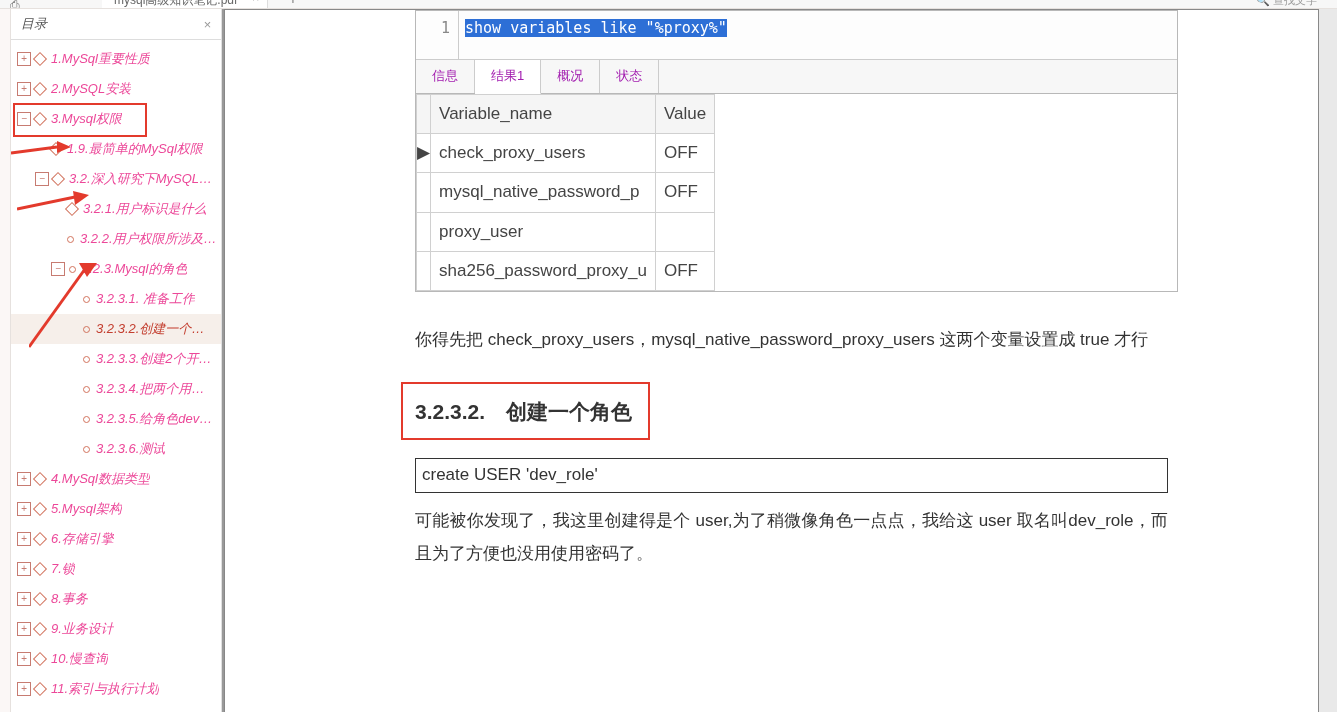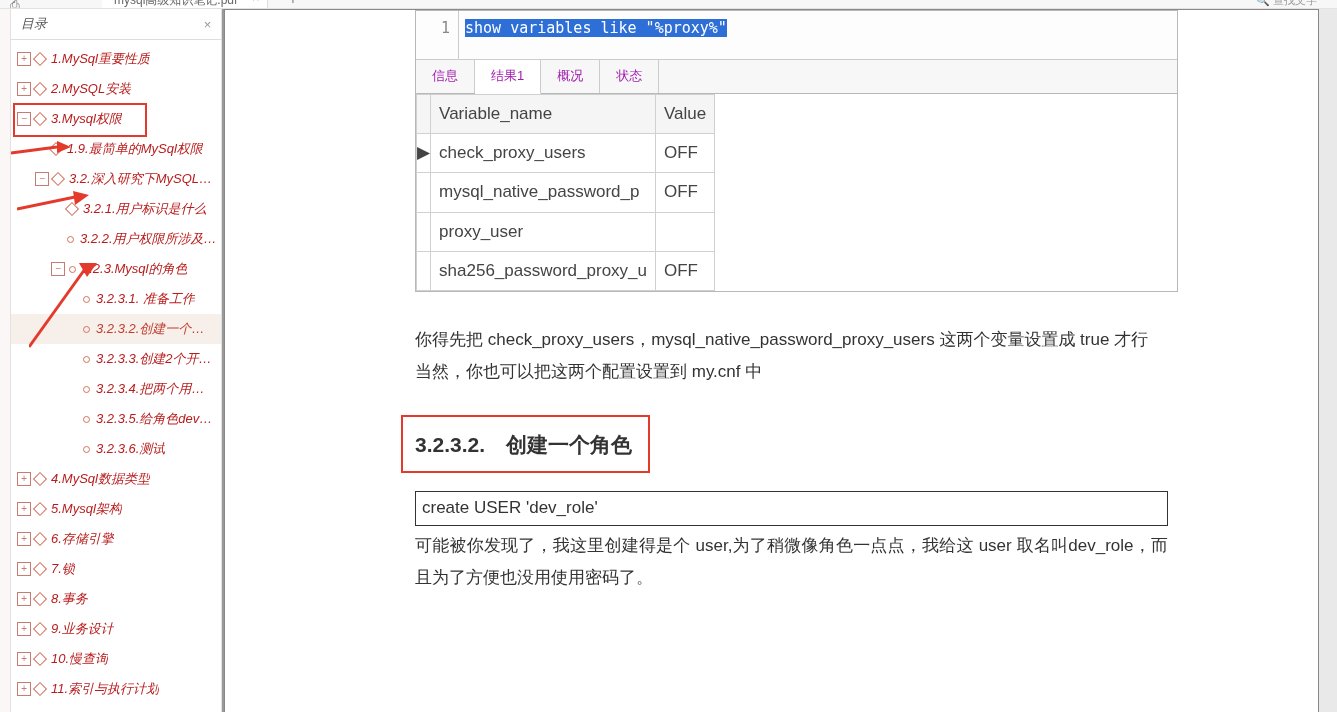--- a/index.html
+++ b/index.html
@@ -118,21 +118,21 @@
     cursor: pointer;
     white-space: nowrap;
   }
   .tree-item.active {
     background: #f6efea;
     color: #c33d2e;
   }
   .tree-item .label {
     overflow: hidden;
     text-overflow: ellipsis;
-    color: #b91c1c;
+    color: #ec4899;
   }
   .tree-item.active .label { color: #c33d2e; }
 
   .expander {
     width: 12px;
     height: 12px;
     border: 1px solid #c77b71;
     display: inline-flex;
     align-items: center;
     justify-content: center;
@@ -493,31 +493,30 @@
               <tr>
                 <td class="resrow-indicator"></td>
                 <td>sha256_password_proxy_u</td>
                 <td>OFF</td>
               </tr>
             </tbody>
               </table>
           </div>
 
           <div style="text-align:justify;">你得先把 check_proxy_users，mysql_native_password_proxy_users 这两个变量设置成 true 才行</div>
-          <div>当然，你也可以把这两个配置设置到 my.cnf 中</div>
 
           <div class="section-heading">
             <span>3.2.3.2. 创建一个角色</span>
             <span class="heading-redbox"></span>
           </div>
 
           <div class="codebox">
             <span>create USER 'dev_role'</span>
           </div>
 
-          <div style="text-align:justify; margin-top:4px;">可能被你发现了，我这里创建得是个 user,为了稍微像角色一点点，我给这 user 取名叫dev_role，而且为了方便也没用使用密码了。</div>
+          <div style="text-align:justify; margin-top:12px;">可能被你发现了，我这里创建得是个 user,为了稍微像角色一点点，我给这 user 取名叫dev_role，而且为了方便也没用使用密码了。</div>
 
         </div>
       </div>
     </div>
 
   </div>
 </div>
 
 </body></html>

